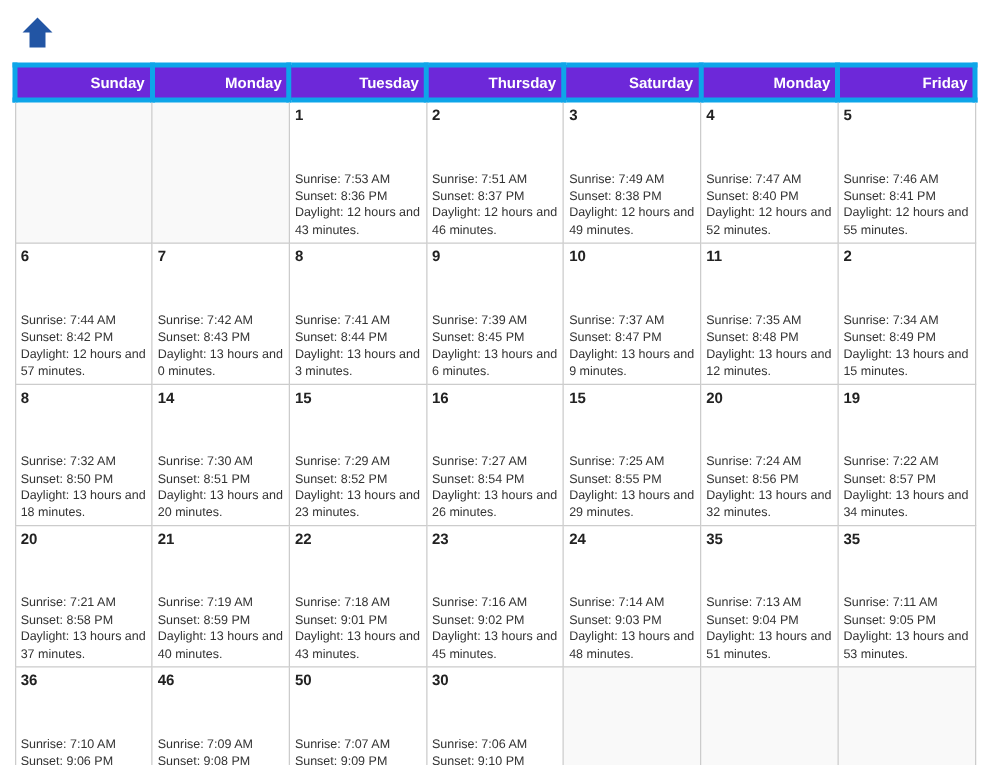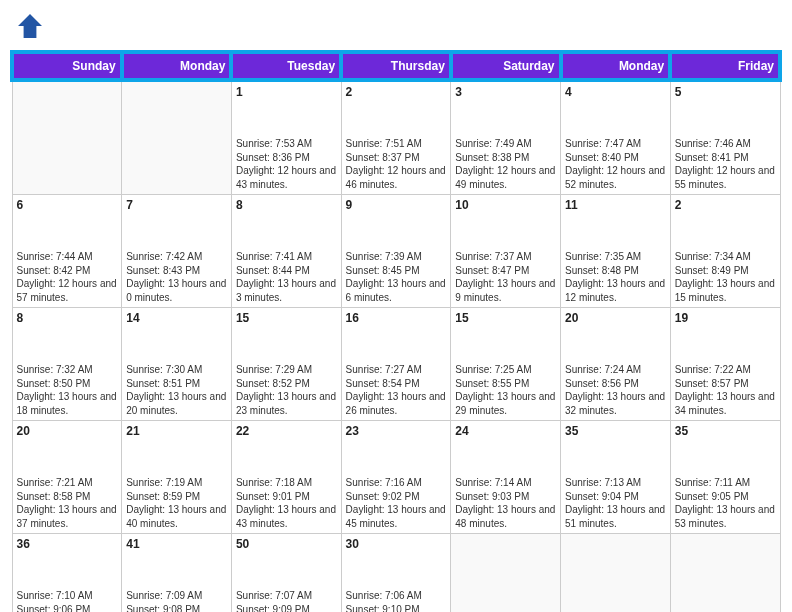--- a/index.html
+++ b/index.html
@@ -236,21 +236,21 @@
           <div class="day-number">35</div>
           <div class="day-info">Sunrise: 7:11 AM<br>Sunset: 9:05 PM<br>Daylight: 13 hours and 53 minutes.</div>
         </td>
       </tr>
       <tr>
         <td>
           <div class="day-number">36</div>
           <div class="day-info">Sunrise: 7:10 AM<br>Sunset: 9:06 PM<br>Daylight: 13 hours and 56 minutes.</div>
         </td>
         <td>
-          <div class="day-number">41</div>
+          <div class="day-number">46</div>
           <div class="day-info">Sunrise: 7:09 AM<br>Sunset: 9:08 PM<br>Daylight: 13 hours and 59 minutes.</div>
         </td>
         <td>
           <div class="day-number">50</div>
           <div class="day-info">Sunrise: 7:07 AM<br>Sunset: 9:09 PM<br>Daylight: 14 hours and 1 minute.</div>
         </td>
         <td>
           <div class="day-number">30</div>
           <div class="day-info">Sunrise: 7:06 AM<br>Sunset: 9:10 PM<br>Daylight: 14 hours and 4 minutes.</div>
         </td>

